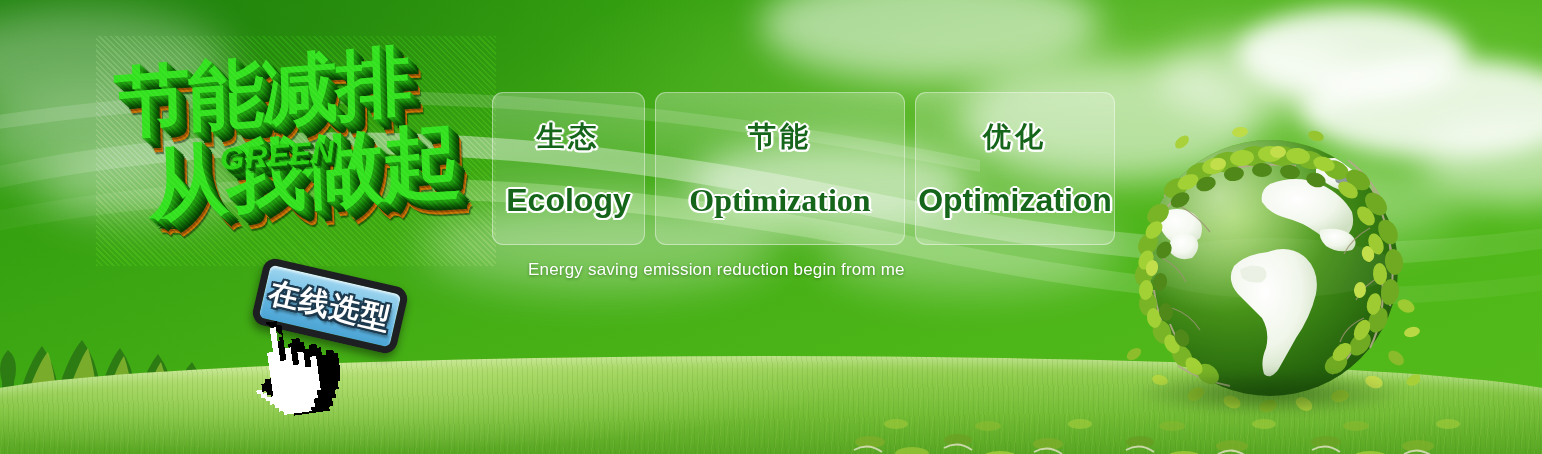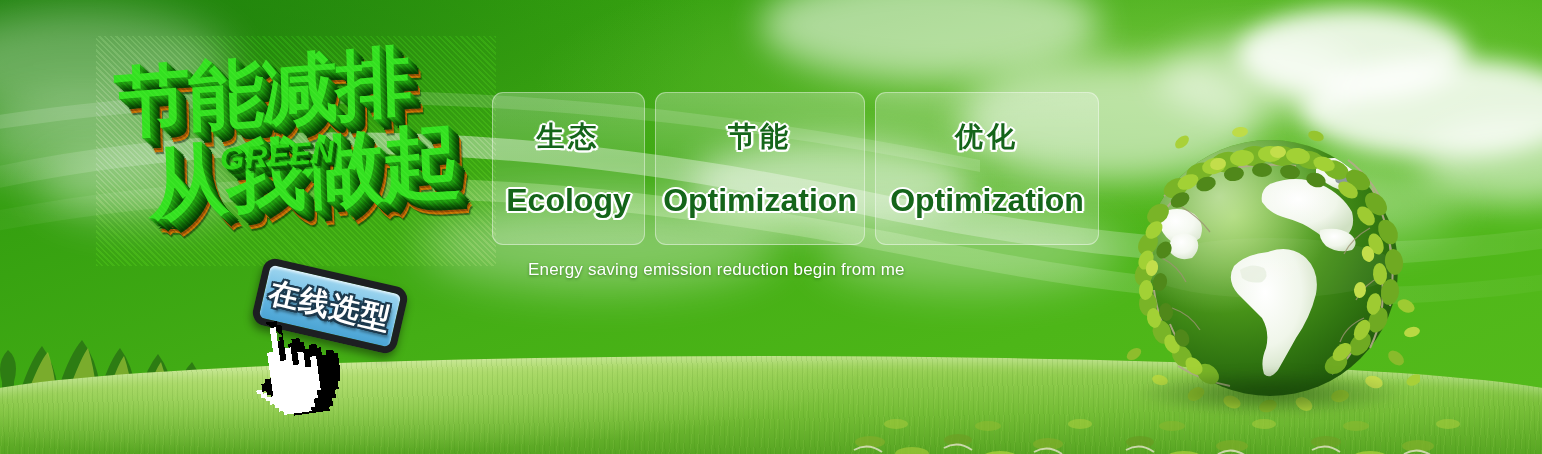--- a/index.html
+++ b/index.html
@@ -111,22 +111,22 @@
   .card {
     height:153px;
     border-radius:11px;
     border:1px solid rgba(255,255,255,0.40);
     background:linear-gradient(180deg, rgba(255,255,255,0.26) 0%, rgba(255,255,255,0.13) 45%, rgba(255,255,255,0.21) 100%);
     display:flex; flex-direction:column; align-items:center; justify-content:center;
     gap:26px;
     padding:0 18px;
   }
   .card:nth-child(1) { width:153px; }
-  .card:nth-child(2) { width:210px; }
-  .card:nth-child(3) { width:224px; }
+  .card:nth-child(2) { width:250px;font-family:Liberation Serif, serif; }
+  .card:nth-child(3) { width:200px; }
   .card-cn, .card-en {
     white-space:nowrap; font-weight:bold; color:#15651a;
     text-shadow:
       -2px 0 0 #fff, 2px 0 0 #fff, 0 -2px 0 #fff, 0 2px 0 #fff,
       -1.5px -1.5px 0 #fff, 1.5px -1.5px 0 #fff, -1.5px 1.5px 0 #fff, 1.5px 1.5px 0 #fff,
       -2.5px 0 1px #fff, 2.5px 0 1px #fff;
   }
   .card-cn { font-size:28px; letter-spacing:4px; }
   .card-en { font-size:32px; letter-spacing:0px; }
 

